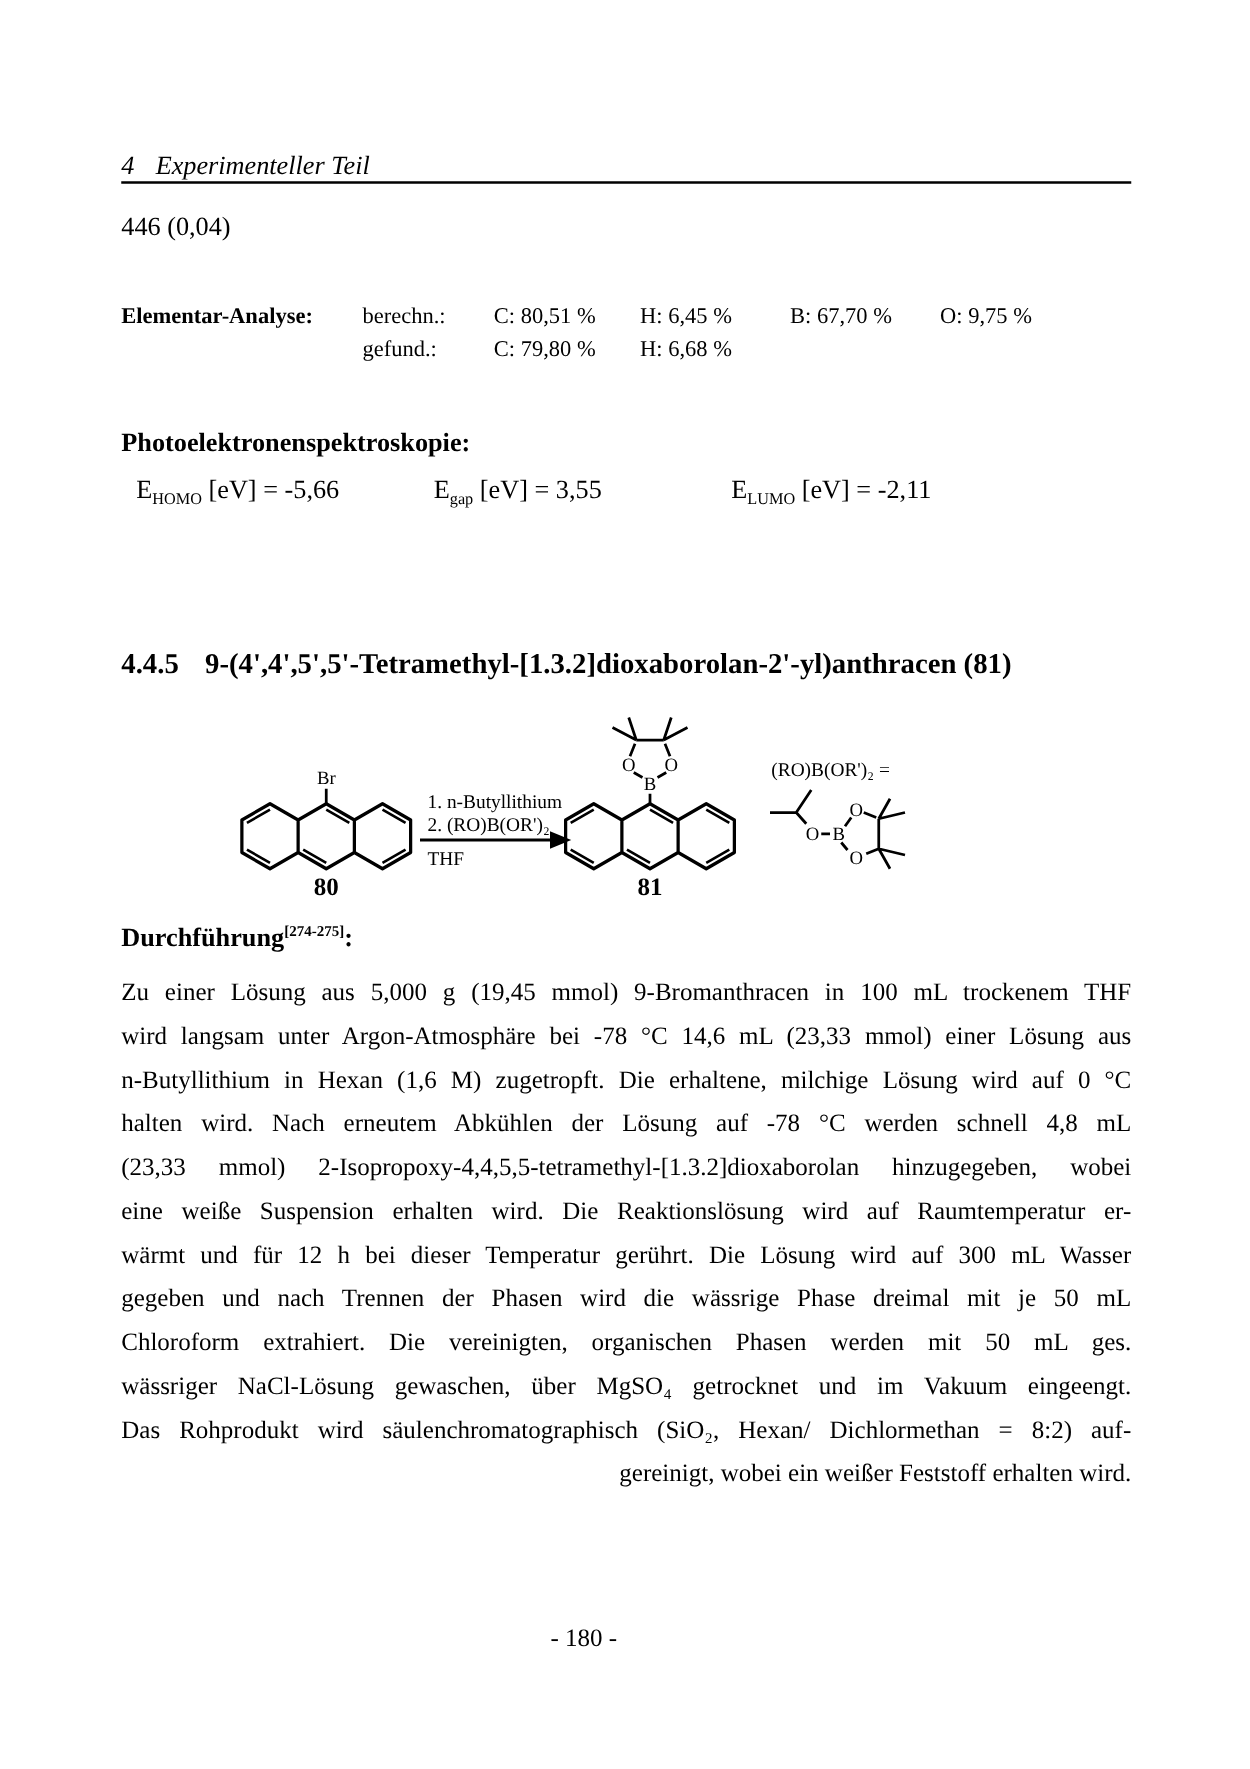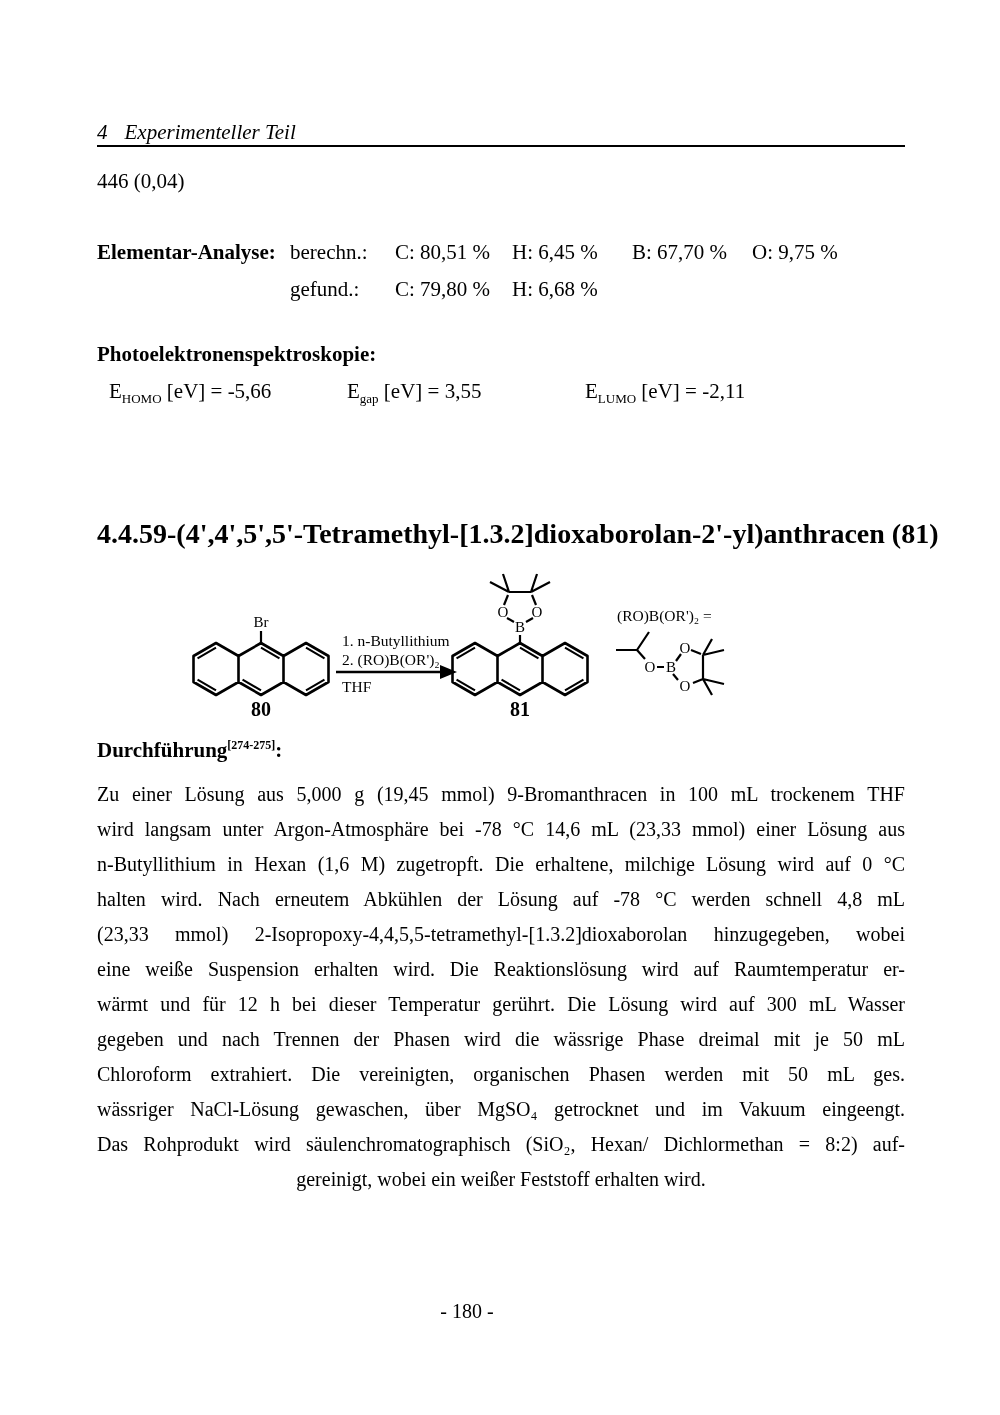--- a/index.html
+++ b/index.html
@@ -8,53 +8,53 @@
     font-family:"Liberation Serif","DejaVu Serif",serif; color:#000;
     overflow:hidden;
   }
   .abs { position:absolute; }
 
   #running-header { left:97px; top:120px; font-style:italic; font-size:21px; display:flex; gap:17px; }
   #header-rule { left:97px; top:145px; width:808px; border-top:2px solid #000; height:0; }
 
   #yield-line { left:97px; top:169px; font-size:21px; }
 
-  #elemental { left:97px; top:239px; width:860px; font-size:21px;
+  #elemental { left:97px; top:239px; width:860px; font-size:18px;
     display:grid; grid-template-columns:193px 105px 117px 120px 120px auto;
-    line-height:27px; row-gap:10px; }
+    line-height:27px; }
   #elemental span { white-space:nowrap; }
   .bold { font-weight:bold; }
 
   #photo-label { left:97px; top:342px; font-size:21px; font-weight:bold; }
   #evalues { left:97px; top:378px; width:860px; font-size:21px;
     display:grid; grid-template-columns:238px 238px auto; line-height:27px;margin-left:12px; }
   #evalues sub { font-size:13px; }
   #evalues span { white-space:nowrap; }
 
-  #section-heading { left:97px; top:518px; font-size:28px; font-weight:bold; display:flex; white-space:nowrap; }
+  #section-heading { left:97px; top:518px; font-size:23px; font-weight:bold; display:flex; gap:21px; white-space:nowrap; }
 
   #scheme-svg { left:100px; top:555px; }
   .bond { stroke:#000; stroke-width:2.6; fill:none; stroke-linejoin:round; }
   .inner { stroke:#000; stroke-width:2.1; fill:none; }
   .thin { stroke:#000; stroke-width:2.2; fill:none; }
   .arrowline { stroke:#000; stroke-width:2.4; fill:none; }
   .arrowhead { fill:#000; stroke:none; }
   text { fill:#000; }
   .atom { font-size:15px; text-anchor:middle; }
   .cond { font-size:15.5px; }
   .cap  { font-size:15.5px; }
   .num  { font-size:20px; font-weight:bold; text-anchor:middle; }
 
   #procedure-head { left:97px; top:738px; font-size:21px; font-weight:bold; }
   #procedure-head sup { font-size:12px; }
 
   #body-para { left:97px; top:777px; width:808px; font-size:20px; }
   .jline { height:35px; line-height:35px; text-align:justify; overflow:hidden; }
   .jline::after { content:""; display:inline-block; width:100%; height:0; vertical-align:top; }
-  .jline.last { text-align:center; }
+  .jline.last { text-align:right; }
   .jline.last::after { content:none; }
 
   #page-number { left:0; top:1272px; width:934px; text-align:center; font-size:20px;margin-top:28px; }
 </style>
 </head>
 <body>
 
 <div class="abs" id="running-header">
   <span>4</span>
   <span>Experimenteller Teil</span>

